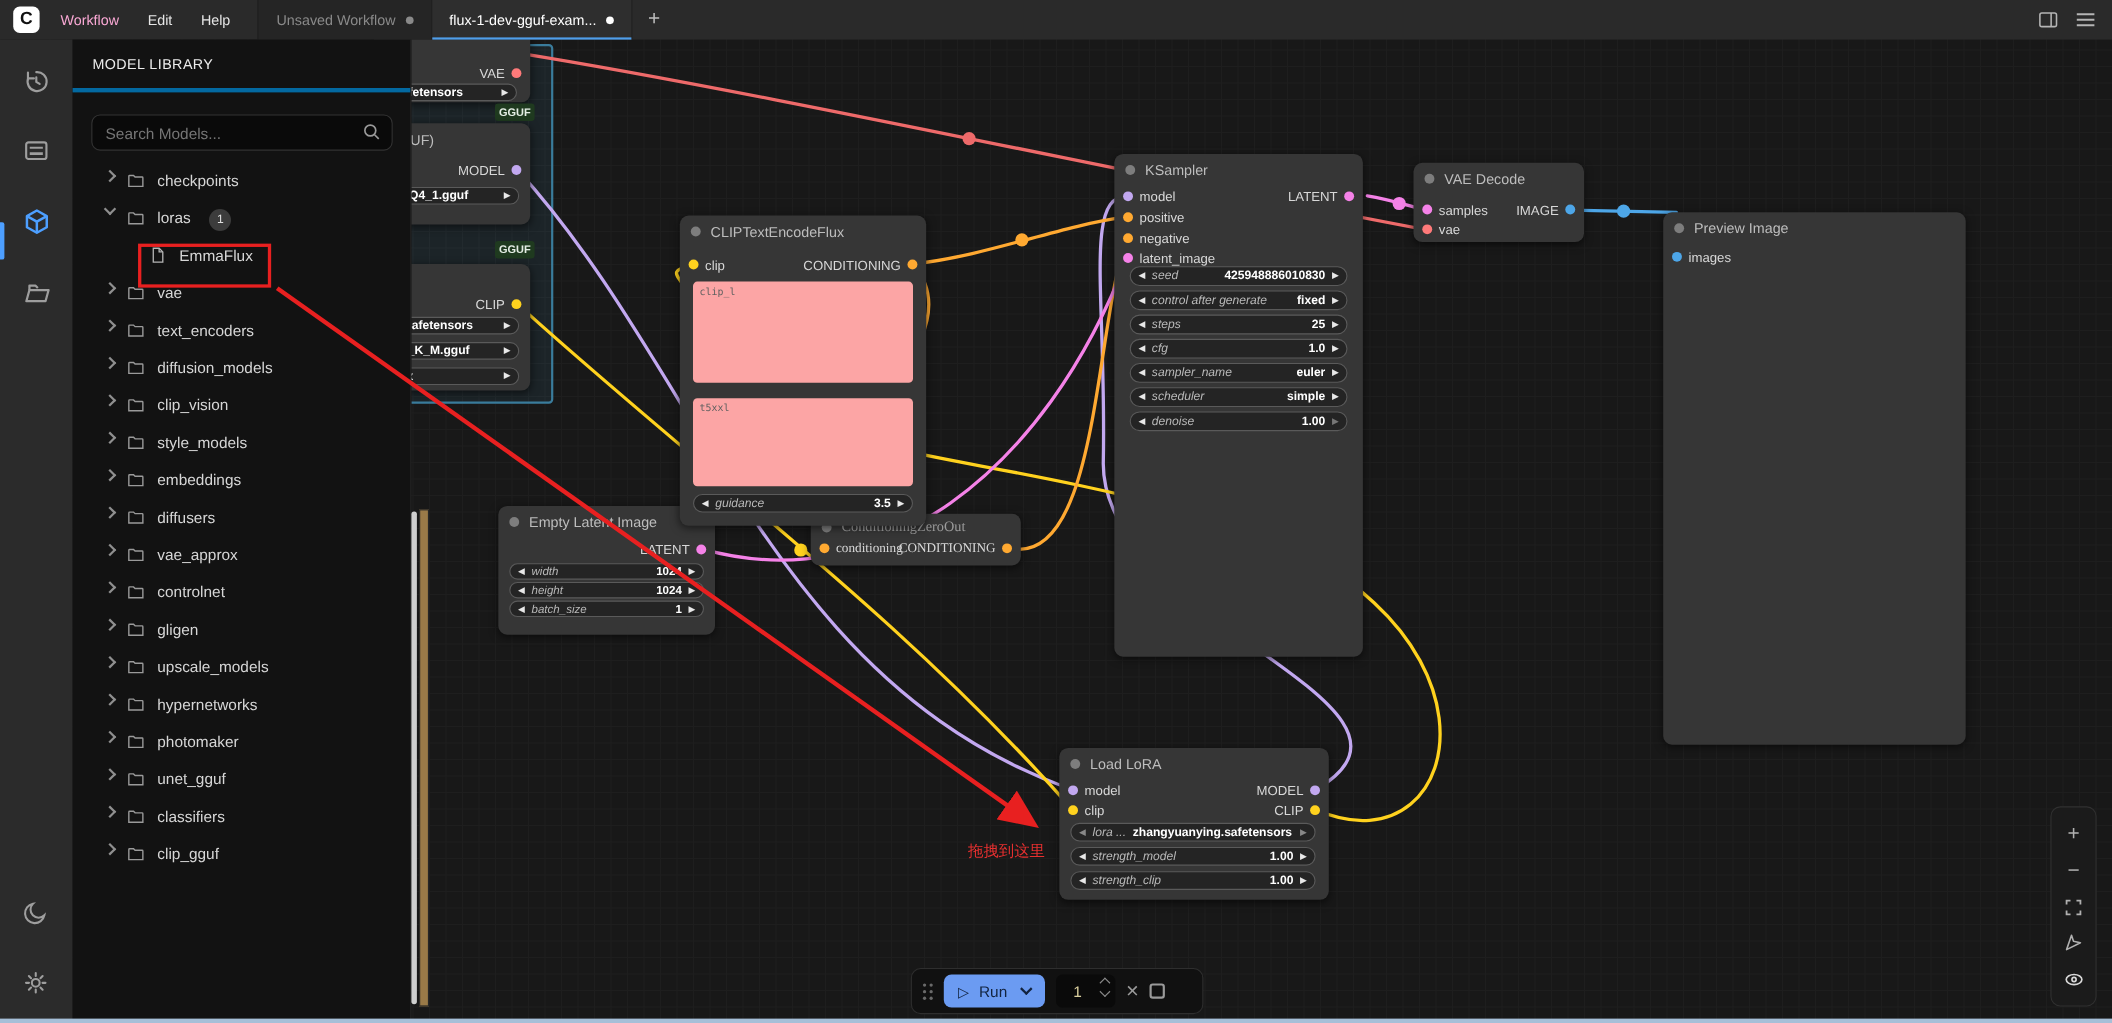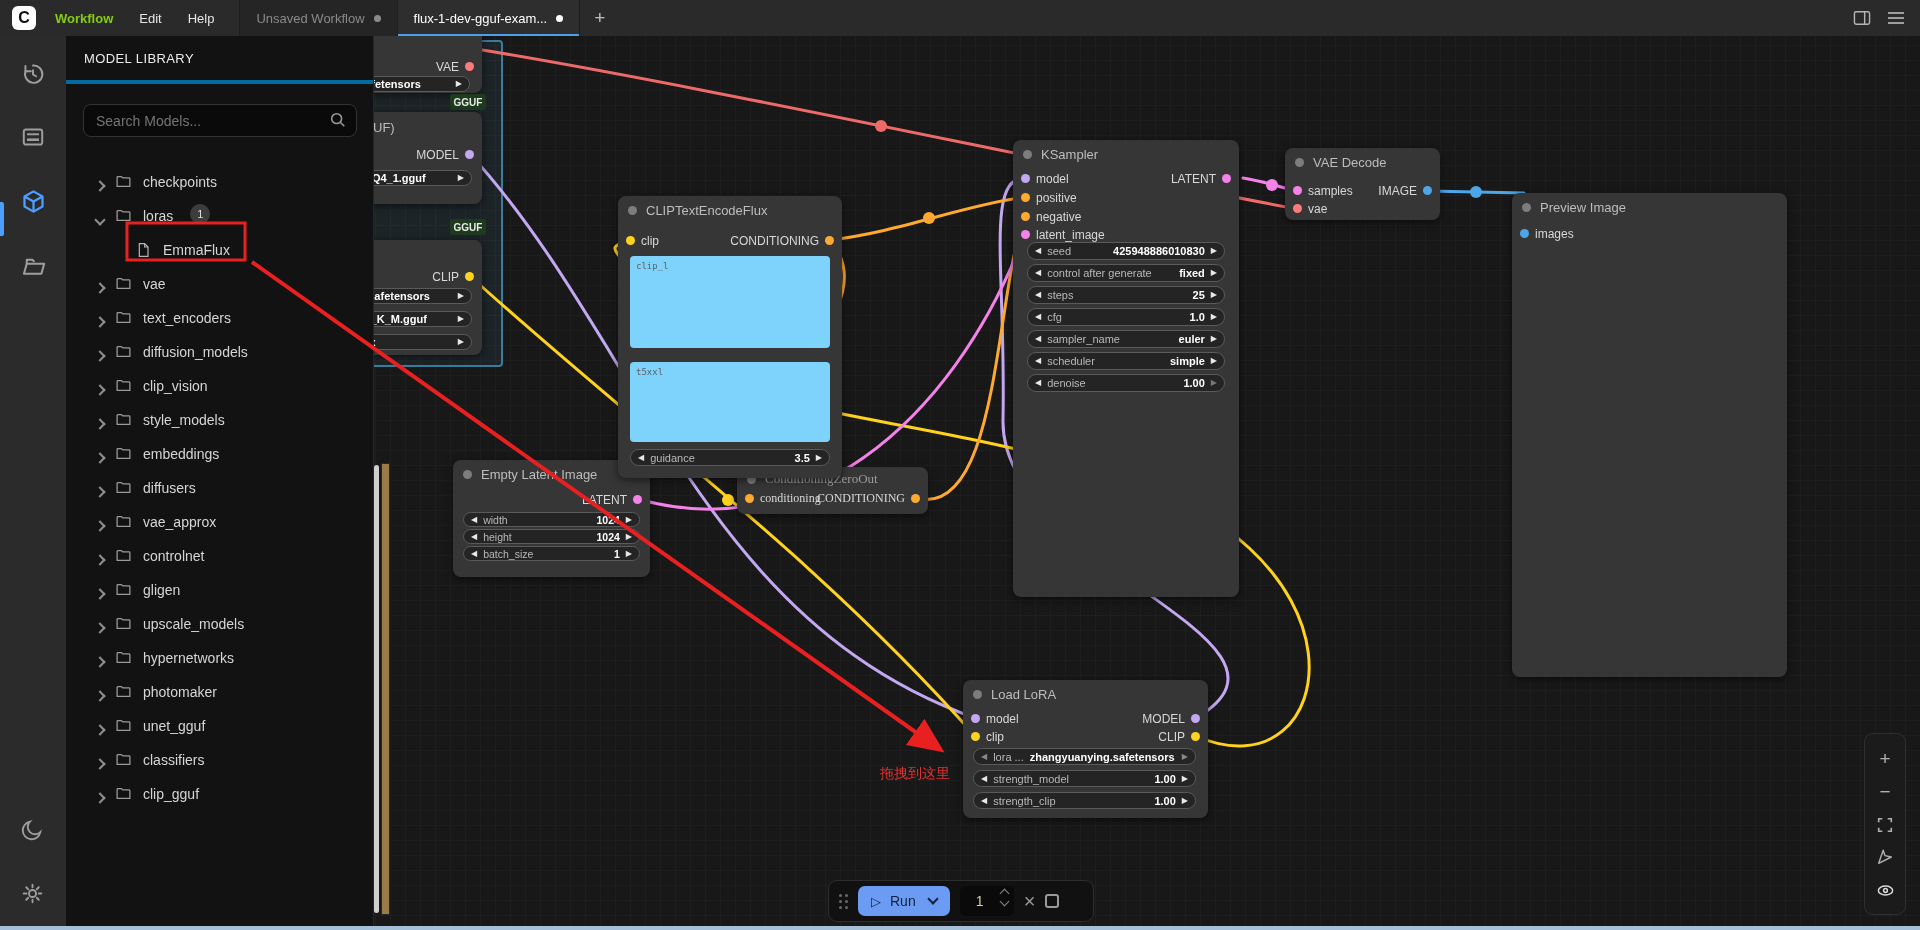--- a/index.html
+++ b/index.html
@@ -22,36 +22,36 @@
   .tdot { width:9px; height:9px; border-radius:50%; background:#7d7d7d; flex:0 0 auto; }
   .srow { position:absolute; left:0; right:0; height:17px; }
   .in { position:absolute; left:8px; top:0; height:17px; display:flex; align-items:center; gap:6px;
     font-size:12px; color:#d8d8d8; }
   .out { position:absolute; right:8px; top:0; height:17px; display:flex; align-items:center; gap:6px;
     font-size:12px; color:#d8d8d8; }
   .pdot { width:9px; height:9px; border-radius:50%; flex:0 0 auto; }
   .widget { position:absolute; background:#242424; border:1px solid #5a5a5a; border-radius:10px;
     display:flex; align-items:center; gap:6px; font-size:11px; color:#cfcfcf; padding:0 7px; }
   .warr { font-size:8px; color:#e8e8e8; line-height:1; }
-  .wname { color:#b9b9b9; white-space:nowrap; }
+  .wname { color:#b9b9b9; white-space:nowrap;font-style:italic; }
   .wval { margin-left:auto; font-weight:bold; color:#fff; white-space:nowrap; }
   .wval-left { font-weight:bold; color:#fff; white-space:nowrap; }
-  .tarea { position:absolute; background:#7dd3fc; border-radius:4px; padding:5px 6px;
+  .tarea { position:absolute; background:#fca5a5; border-radius:4px; padding:5px 6px;
     font-family:"DejaVu Sans Mono", monospace; font-size:9px; color:#616161; }
   .badge-gguf { position:absolute; width:36px; height:16px; background:#1f3a1f; border-radius:3px;
     color:#e4ede4; font-size:10px; font-weight:bold; display:flex; align-items:center; justify-content:center; }
   .tanstrip { position:absolute; background:#9a7a48; border:1px solid #262626; }
 
   
   #topbar { position:absolute; left:0; top:0; width:1920px; height:36px; background:#2a2a2a;
     z-index:10; display:flex; align-items:center; }
   .logo { width:24px; height:24px; margin-left:12px; background:#fff; border-radius:6px;
     color:#111; font-weight:bold; font-size:16px; display:flex; align-items:center; justify-content:center; }
   .menu-item { color:#e6e6e6; font-size:13px; padding:0 13px; height:36px; display:flex; align-items:center; }
-  .menu-item.bold { font-weight:bold; color:#84cc16; }
+  .menu-item.bold { font-weight:normal; color:#f9a8d4; }
   .tab { height:36px; display:flex; align-items:center; gap:9px; padding:0 16px; font-size:13px;
     border-left:1px solid #1f1f1f; position:relative; }
   .tab.inactive { background:#252525; color:#8a8a8a; }
   .tab.active { background:#2e2e2e; color:#fff; border-right:1px solid #1f1f1f; }
   .tab .dot-sm { width:7px; height:7px; border-radius:50%; }
   .tab.inactive .dot-sm { background:#8a8a8a; }
   .tab.active .dot-sm { background:#fff; }
   .tab-underline { position:absolute; left:0; right:0; bottom:0; height:2px; background:#4f9eea; }
   .newtab { color:#bdbdbd; font-size:19px; padding:0 14px; }
   .tb-right { margin-left:auto; display:flex; gap:14px; padding-right:14px; }
@@ -66,21 +66,21 @@
   #panel { position:absolute; left:66px; top:36px; width:308px; height:894px; background:#121212;
     z-index:10; border-right:1px solid #262626; }
   .panel-hd { height:48px; display:flex; align-items:center; padding-left:18px; font-size:13px;
     letter-spacing:.4px; color:#ececec; border-bottom:4px solid #0369a1; }
   .search-wrap { position:absolute; left:17px; top:68px; width:274px; height:33px; }
   .search-wrap input { width:100%; height:100%; background:#0a0a0a; border:1px solid #333;
     border-radius:8px; color:#ddd; font-size:14px; padding:0 34px 0 12px;
     font-family:"Liberation Sans", sans-serif; outline:none; }
   .search-ic { position:absolute; right:10px; top:7px; }
   #tree { position:absolute; left:0; right:0; top:120px; }
-  .trow { height:34px; display:flex; align-items:flex-end; gap:11px; padding-left:30px;
+  .trow { height:34px; display:flex; align-items:flex-start; gap:11px; padding-left:30px;
     font-size:14px; color:#d6d6d6; }
   .trow.file { padding-left:70px; }
   .cv { width:8px; height:8px; border-right:2px solid #8f8f8f; border-bottom:2px solid #8f8f8f;
     transform:rotate(-45deg); flex:0 0 auto; }
   .cv.open { transform:rotate(45deg); margin-top:-4px; }
   .tbadge { width:20px; height:20px; border-radius:50%; background:#3c3c3c; color:#e0e0e0;
     font-size:11px; display:flex; align-items:center; justify-content:center; margin-left:6px; }
   .scrollthumb { position:absolute; background:#cfcfcf; border-radius:3px; z-index:11; }
 
   

